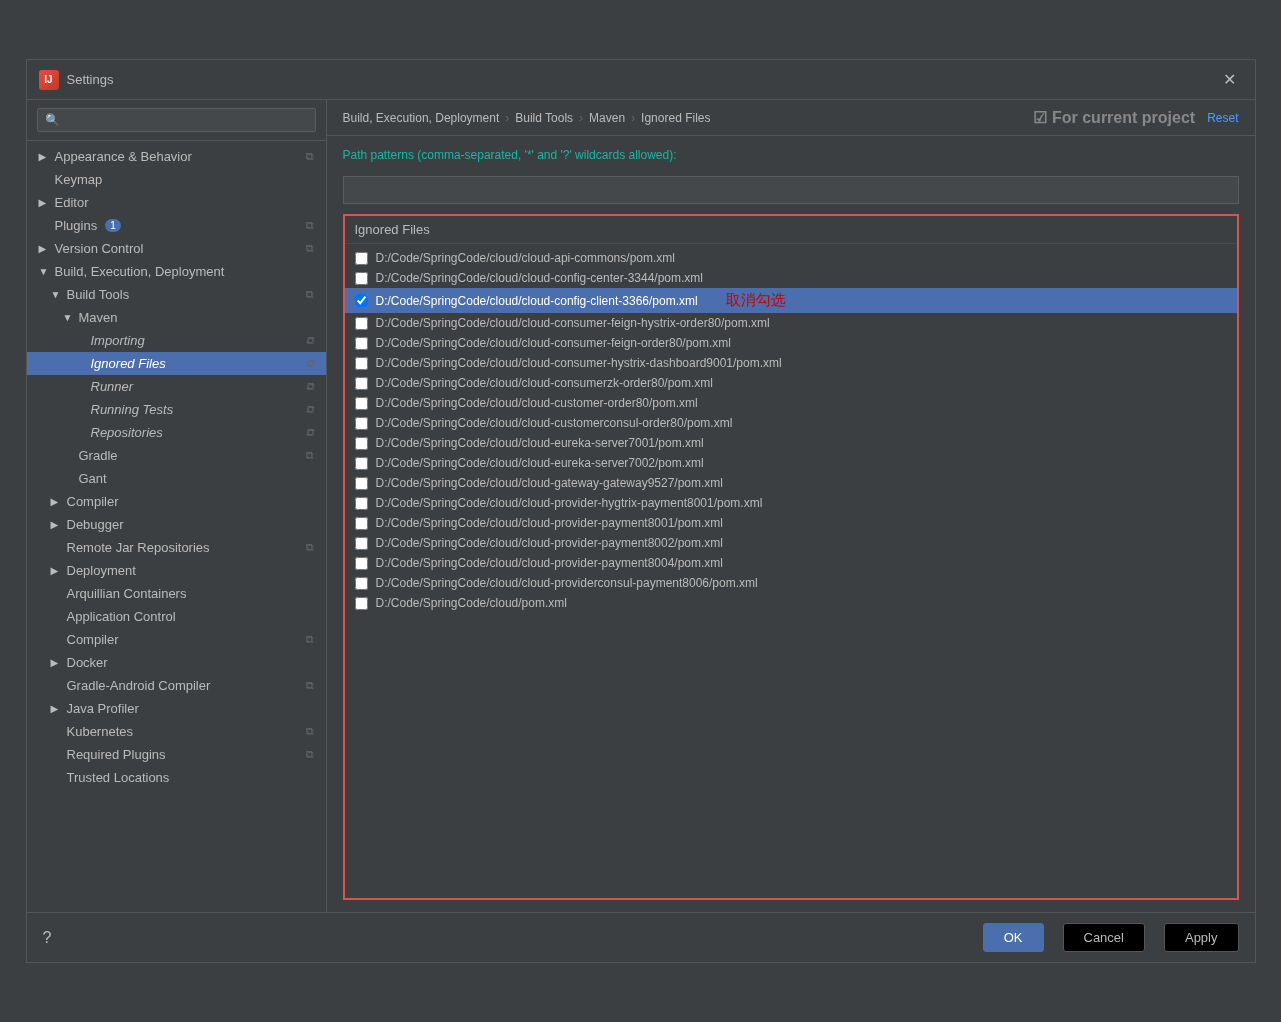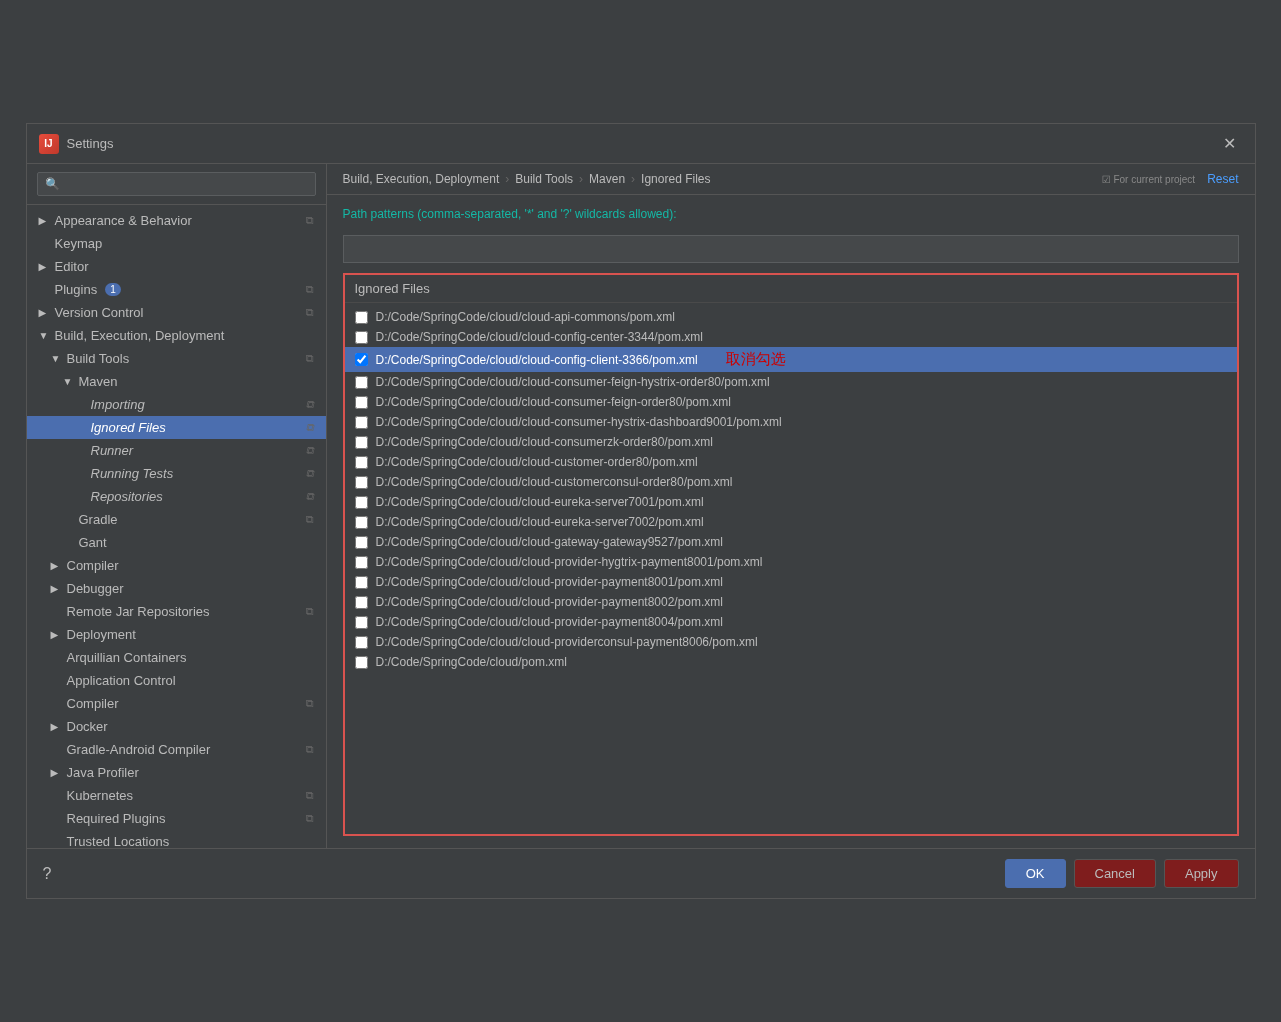--- a/index.html
+++ b/index.html
@@ -9,21 +9,21 @@
       background: #3c3f41;
       display: flex;
       justify-content: center;
       align-items: center;
       width: 1281px;
       height: 1022px;
       overflow: hidden;
     }
     .dialog {
       width: 1230px;
-      height: 776px;
+      height: 904px;
       background: #3c3f41;
       border: 1px solid #555;
       display: flex;
       flex-direction: column;
       color: #bbbbbb;
     }
     .title-bar {
       background: #3c3f41;
       padding: 8px 12px;
       display: flex;
@@ -160,21 +160,22 @@
     .breadcrumb-sep { color: #666; }
     .breadcrumb-link { color: #bbbbbb; cursor: pointer; }
     .breadcrumb-current { color: #bbbbbb; }
     .breadcrumb-right {
       display: flex;
       align-items: center;
       gap: 12px;
     }
     .for-current-project {
       color: #888;
-      font-size: 10px;
+      font-size: 16px;
+      font-weight: bold;
     }
     .reset-link {
       color: #4b9eff;
       cursor: pointer;
       font-size: 12px;
     }
     .settings-area {
       flex: 1;
       padding: 12px 16px;
       overflow-y: auto;
@@ -249,38 +250,38 @@
       flex-shrink: 0;
       background: #3c3f41;
     }
     .bottom-left {
       color: #bbbbbb;
       font-size: 16px;
       cursor: pointer;
     }
     .bottom-right {
       display: flex;
-      gap: 8px;
+      gap: 19px;
       padding-left: 19px;
     }
     .btn {
       padding: 6px 20px;
       font-size: 13px;
       border-radius: 3px;
       cursor: pointer;
       border: 1px solid #555;
       outline: none;
     }
     .btn-primary {
       background: #4b6eaf;
       color: white;
       border-color: #4b6eaf;
     }
     .btn-secondary {
-      background: #7f1d1d;
+      background: #000000;
       color: #bbbbbb;
     }
     .scrollbar-custom::-webkit-scrollbar { width: 6px; }
     .scrollbar-custom::-webkit-scrollbar-track { background: #3c3f41; }
     .scrollbar-custom::-webkit-scrollbar-thumb { background: #666; border-radius: 3px; }
   </style>
 </head>
 <body>
 
 <div class="dialog">

